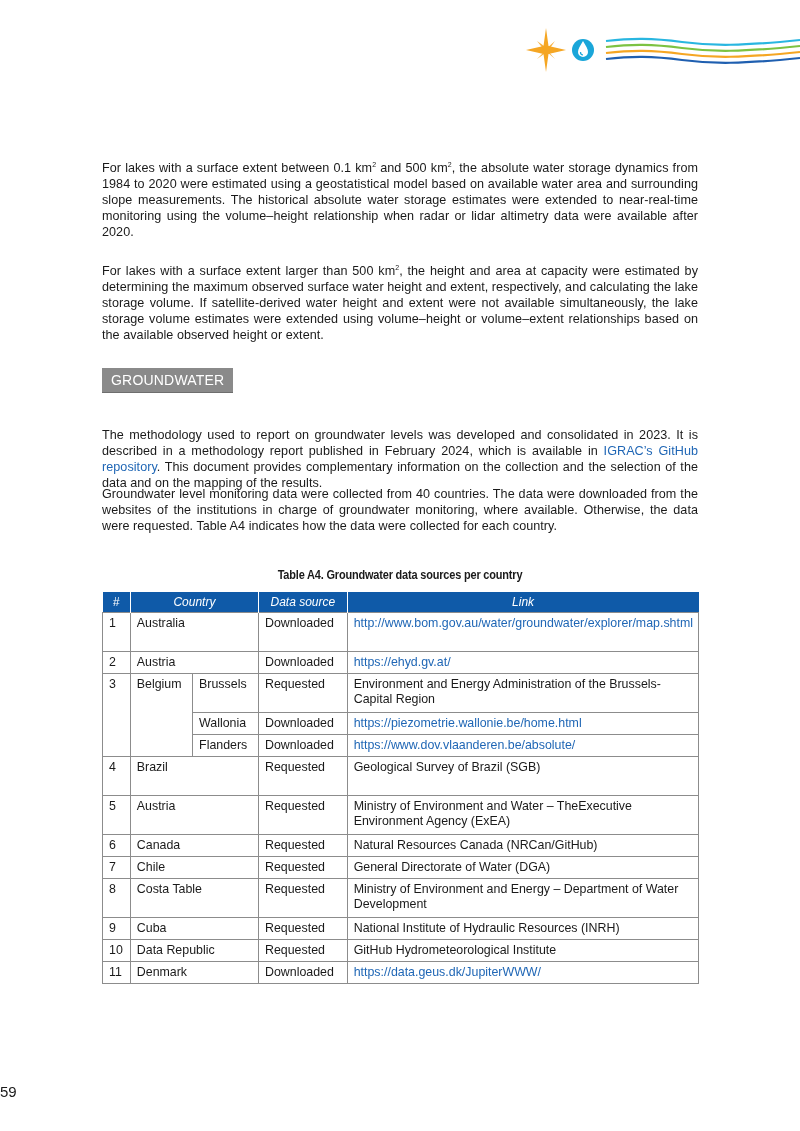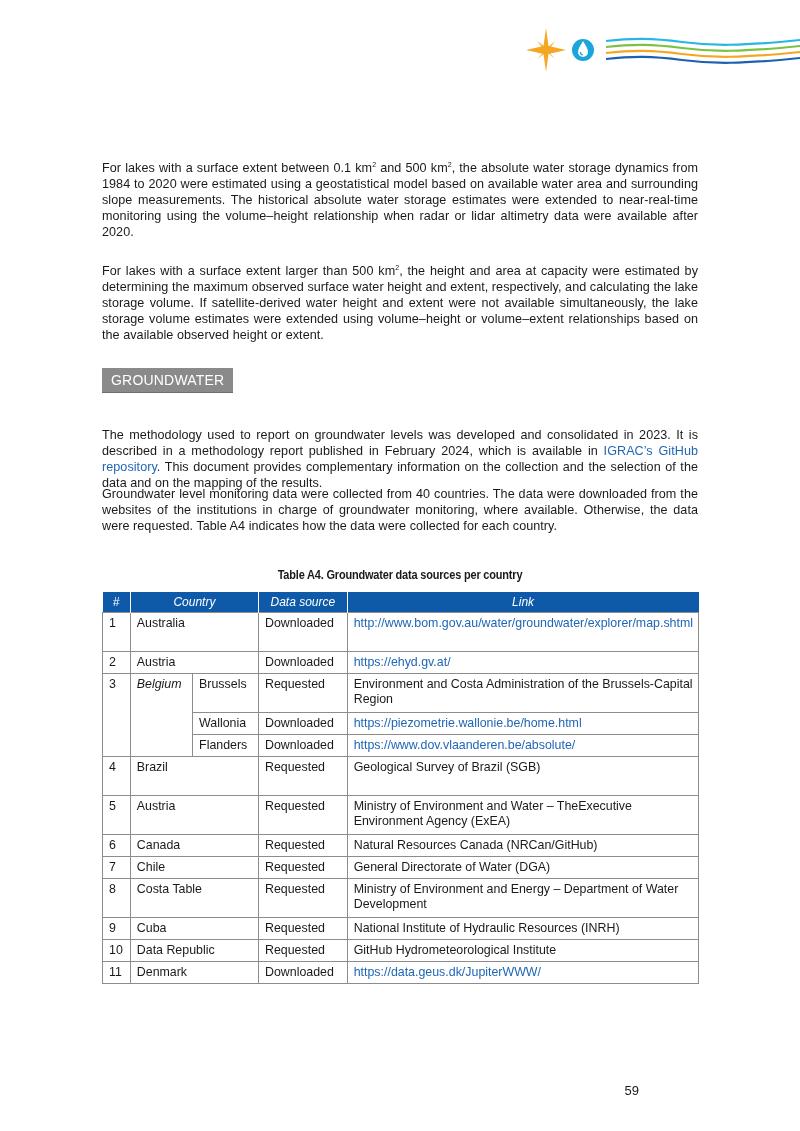--- a/index.html
+++ b/index.html
@@ -19,26 +19,26 @@
   .link { color:#1f66b5; }
   .table-caption { position:absolute; left:102px; width:596px; top:568px; text-align:center;
           font-size:12.2px; font-weight:bold; letter-spacing:-0.2px; transform:scaleX(0.9); }
   table.sources { position:absolute; left:102px; top:592px; width:597px; border-collapse:collapse;
           font-size:12.4px; line-height:15px; }
   table.sources th { background:#0f5aa8; color:#ffffff; font-style:italic; font-weight:normal;
           height:20px; padding:0 4px; border-left:1px solid #ffffff; text-align:center; font-size:12px; }
   table.sources th:first-child { border-left:none; }
   table.sources td { border:1px solid #8c8c8c; padding:3px 5px 3px 6px; vertical-align:top; }
   table.sources td.num { width:19px; }
-  table.sources td.country-main { width:59px;font-style:italic; }
+  table.sources td.country-main { width:59px; }
   table.sources td.region { width:63px; }
   table.sources td.source { width:89px; }
   table.sources tr.tall td { height:32px; }
   table.sources tr.brazil td { height:32px; }
-  .page-number { position:absolute; left:0; width:639px; top:1083px; text-align:right; font-size:13px; }
+  .page-number { position:absolute; left:0; width:639px; top:1083px; text-align:left; font-size:15px; }
 </style>
 </head>
 <body>
 
 <div class="logo">
   <svg width="278" height="48" viewBox="0 0 278 48">
     <g fill="#f5a623">
       <polygon points="24,2 26.5,20 44,24 26.5,28 24,46 21.5,28 4,24 21.5,20"></polygon>
       <polygon points="15,15 25,22 33,15 26,25 33,33 25,26 15,33 23,25" opacity="0.85"></polygon>
     </g>
@@ -91,21 +91,21 @@
       <td colspan="2">Austria</td>
       <td class="source">Downloaded</td>
       <td><a class="link">https://ehyd.gv.at/</a></td>
     </tr>
 
     <tr class="tall">
       <td class="num" rowspan="3">3</td>
       <td class="country-main" rowspan="3">Belgium</td>
       <td class="region">Brussels</td>
       <td class="source">Requested</td>
-      <td>Environment and Costa Administration of the Brussels-Capital Region</td>
+      <td>Environment and Energy Administration of the Brussels-Capital Region</td>
     </tr>
 
     <tr>
       <td class="region">Wallonia</td>
       <td class="source">Downloaded</td>
       <td><a class="link">https://piezometrie.wallonie.be/home.html</a></td>
     </tr>
 
     <tr>
       <td class="region">Flanders</td>

